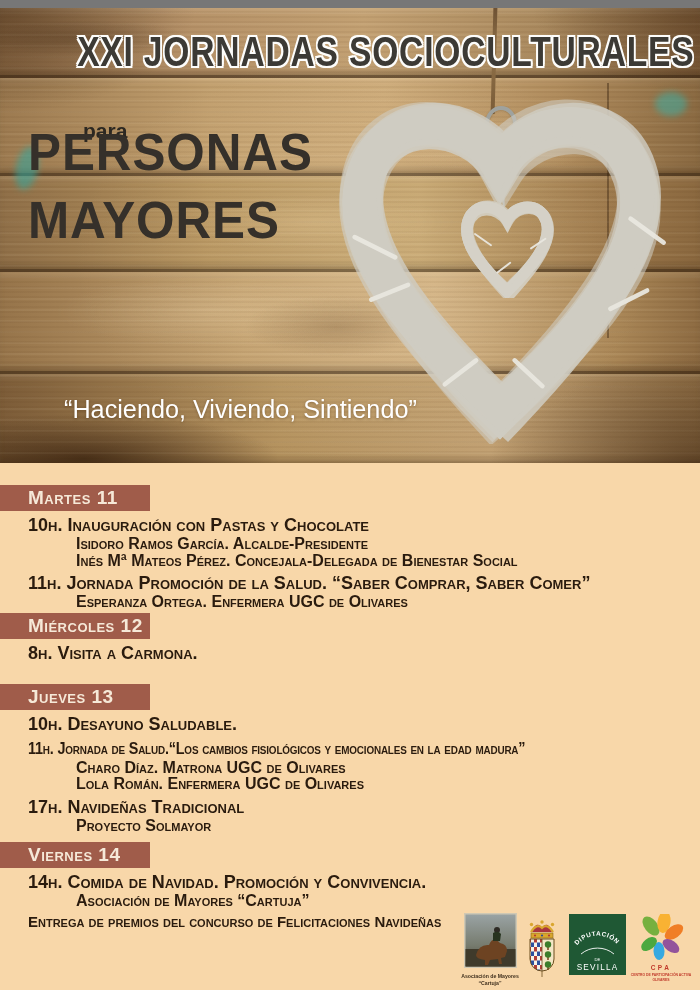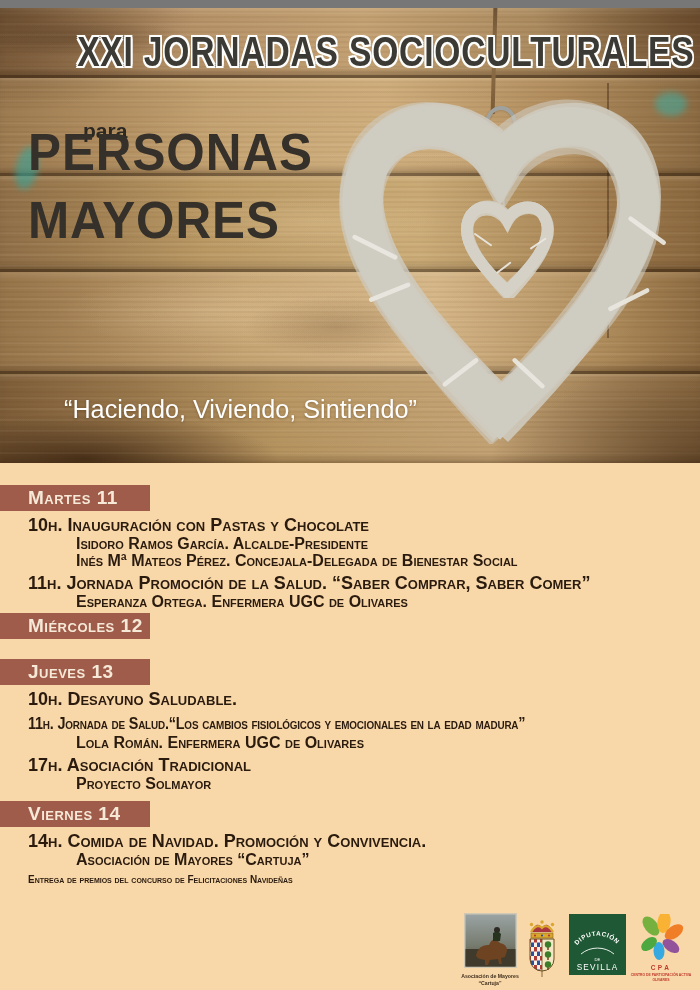--- a/index.html
+++ b/index.html
@@ -71,21 +71,21 @@
   .day:nth-of-type(4){margin-top:8px;}
   .day-header{width:150px;height:26px;background:#A05C4A;box-sizing:border-box;
     padding-left:28px;line-height:26px;}
   .day-label{font-variant:small-caps;font-weight:bold;font-size:19px;
     letter-spacing:.5px;color:#F6E9D8;}
   .events{margin-top:3px;}
   .event + .event{margin-top:3px;}
   .event-line{margin-left:28px;font-variant:small-caps;font-weight:bold;font-size:18px;
     line-height:22px;white-space:nowrap;}
   .event-line.condensed{font-size:16px;letter-spacing:-.2px;transform:scaleX(.9);transform-origin:left;}
-  .event-line.minor{font-size:10px;line-height:18px;}
+  .event-line.minor{font-size:15px;line-height:18px;}
   .event-detail{margin-left:76px;font-variant:small-caps;font-weight:bold;font-size:16px;
     line-height:16.5px;white-space:nowrap;}
   
   .logo{position:absolute;text-align:center;}
   #logo-cartuja{left:461px;top:905px;width:58px;}
   #logo-shield{left:521px;top:903px;width:42px;}
   #logo-sevilla{left:568px;top:906px;width:58px;}
   #logo-cpa{left:629px;top:906px;width:64px;}
 </style>
 </head>
@@ -171,38 +171,44 @@
   <div class="event-detail">Esperanza Ortega. Enfermera UGC de Olivares</div>
             </div>
 
 </div>
   </section>
 
   <section class="day">
     <div class="day-header">
       <span class="day-label">Miércoles 12</span>
     </div>
+    <div class="events">
+  <div class="event">
+    <div class="event-line">8h. Visita a Carmona.</div>
+  </div>
+</div>
   </section>
 
   <section class="day">
     <div class="day-header">
       <span class="day-label">Jueves 13</span>
     </div>
     <div class="events">
   <div class="event">
     <div class="event-line">10h. Desayuno Saludable.</div>
   </div>
 
   <div class="event">
     <div class="event-line condensed">11h. Jornada de Salud.“Los cambios fisiológicos y emocionales en la edad madura”</div>
+  <div class="event-detail">Charo Díaz. Matrona UGC de Olivares</div>
               <div class="event-detail">Lola Román. Enfermera UGC de Olivares</div>
             </div>
 
   <div class="event">
-    <div class="event-line">17h. Asociación Tradicional</div>
+    <div class="event-line">17h. Navideñas Tradicional</div>
   <div class="event-detail">Proyecto Solmayor</div>
             </div>
 </div>
   </section>
 
   <section class="day">
     <div class="day-header">
       <span class="day-label">Viernes 14</span>
     </div>
     <div class="events">

